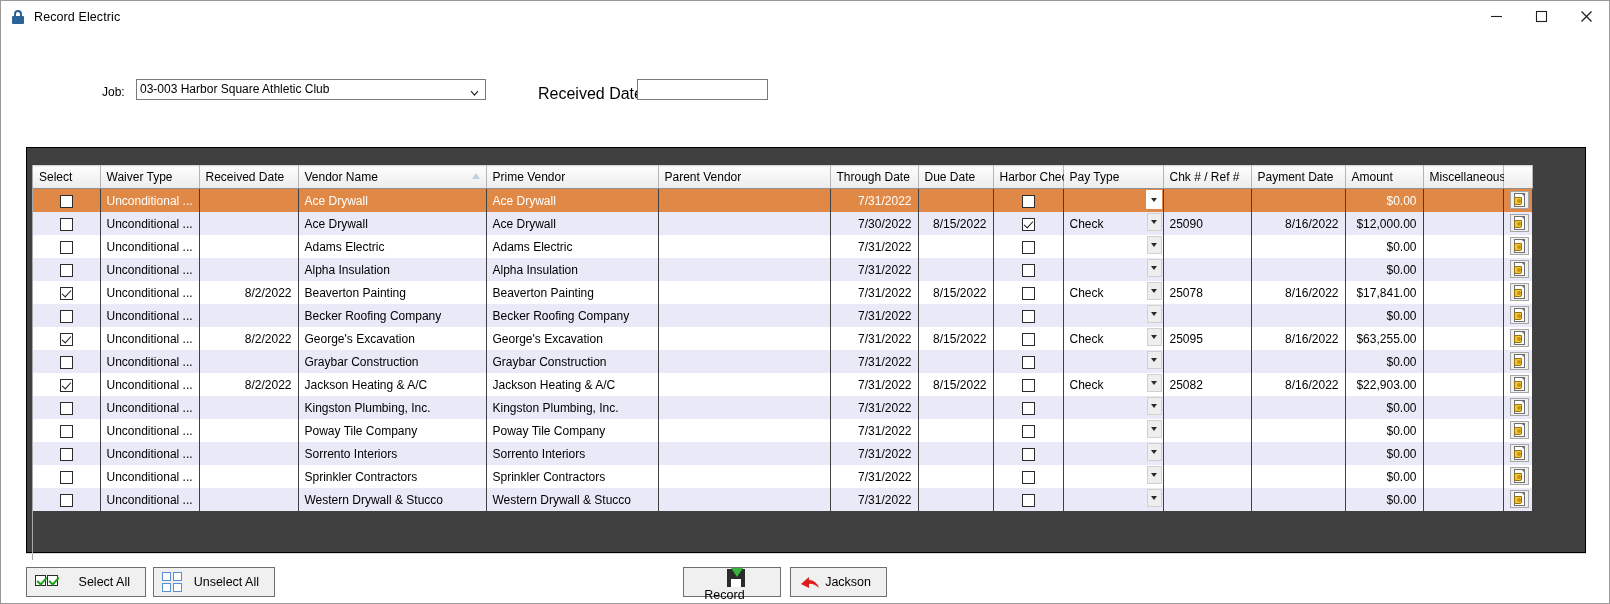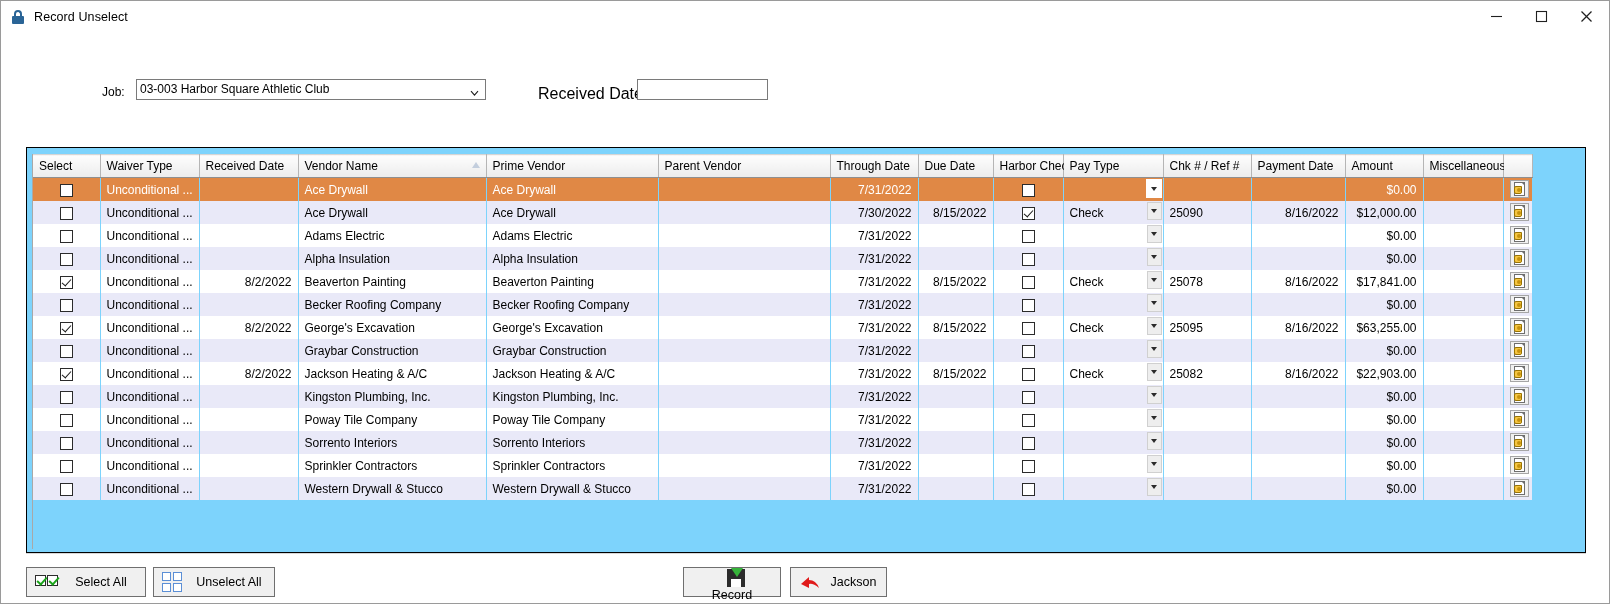--- a/index.html
+++ b/index.html
@@ -77,22 +77,22 @@
   .recv-input {
     position: absolute; left: 618px; top: 0px; width: 131px; height: 21px;
     border: 1px solid #7a7a7a; background: #ffffff;
     font-family: "Liberation Sans", sans-serif; font-size: 12px;
     padding: 0 3px;
   }
 
   
   .grid-panel {
     position: absolute; left: 25px; top: 115px; width: 1560px; height: 406px;
-    background: #7dd3fc; border: 1px solid #000000;
-    padding: 6px 5px 0 5px;
+    background: #404040; border: 1px solid #000000;
+    padding: 17px 5px 0 5px;
   }
   .grid-inner {
     width: 1548px; height: 395px; overflow: hidden; position: relative;
     border-left: 1px solid #a8a8a8;
   }
   table.grid { border-collapse: collapse; width: 1499px; table-layout: fixed; }
   table.grid th {
     background: linear-gradient(#fdfdfd, #ececec);
     border-right: 1px solid #b5b5b5;
     border-bottom: 1px solid #8f8f8f;
@@ -165,21 +165,21 @@
   }
 
   
   .footer { position: absolute; left: 0; top: 527px; width: 100%; height: 60px; }
   .btn {
     position: absolute; height: 30px;
     border: 1px solid #6f6f6f; background: #f0f0f0;
     display: flex; align-items: center; cursor: default;
     font-size: 12.5px;
   }
-  .btn .lab { flex: 1 1 auto; text-align: center; padding-right: 0; }
+  .btn .lab { flex: 1 1 auto; text-align: right; padding-right: 15px; }
   .btn .ico { flex: 0 0 auto; margin-left: 8px; width: 22px; height: 20px; position: relative; }
 
   #btn-select-all   { left: 25px;  top: 8px; width: 120px; }
   #btn-unselect-all { left: 152px; top: 8px; width: 122px; }
   #btn-record       { left: 682px; top: 8px; width: 98px; flex-direction: column; }
   #btn-cancel       { left: 789px; top: 8px; width: 97px; }
 
   .ico-checks .c {
     position: absolute; top: 3px; width: 11px; height: 11px;
     border: 1px solid #2b2b2b; background: #fff;
@@ -226,21 +226,21 @@
   <i style="left:560px;width:120px"></i>
 </div>
 
 <div class="window">
 
   <div class="titlebar">
     <span class="lock-icon">
       <span class="shackle"></span>
         <span class="body"></span>
     </span>
-    <span class="title-text">Record Unselect</span>
+    <span class="title-text">Record Electric</span>
     <div class="wincontrols">
       <div>
         <svg width="13" height="13" viewBox="0 0 13 13">
             <line x1="1" y1="6.5" x2="12" y2="6.5" stroke="#202020" stroke-width="1.1"></line>
           </svg>
       </div>
       <div>
         <svg width="13" height="13" viewBox="0 0 13 13">
             <rect x="1.5" y="1.5" width="10" height="10" fill="none" stroke="#202020" stroke-width="1.1"></rect>
           </svg>

